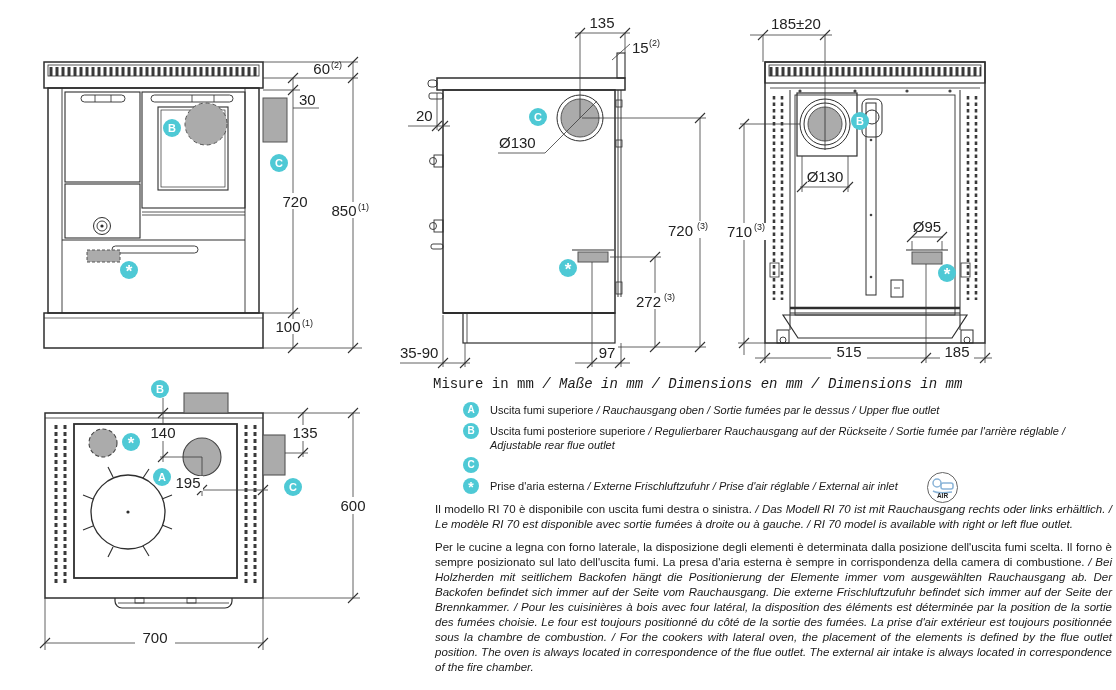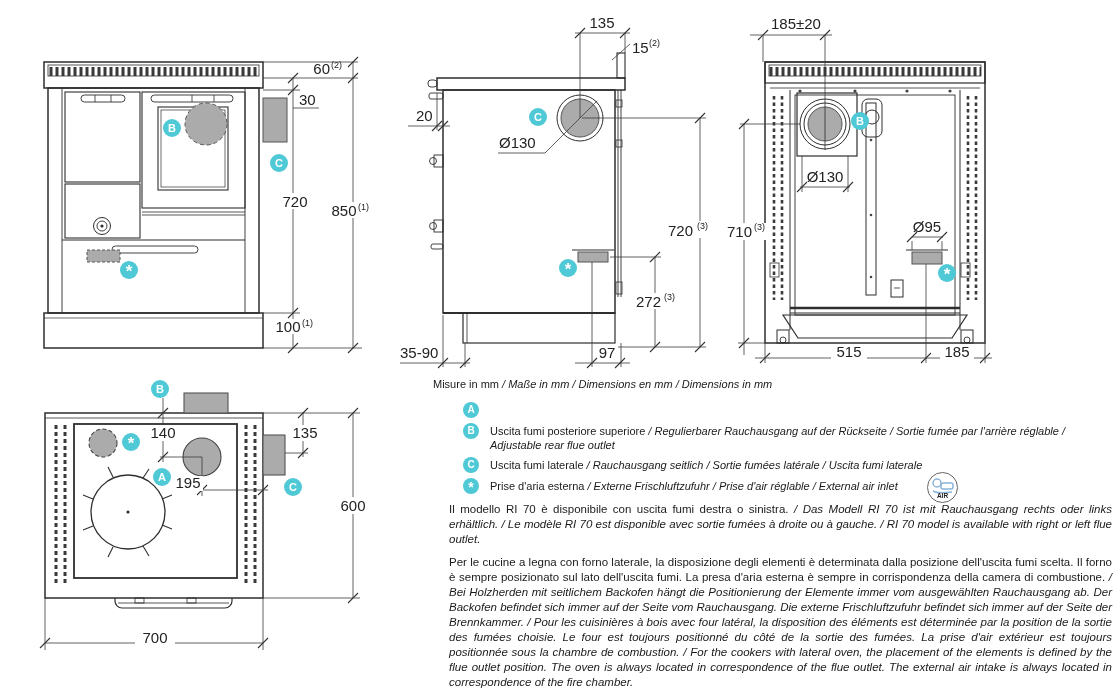--- a/index.html
+++ b/index.html
@@ -6,30 +6,30 @@
   .page{position:relative;width:1116px;height:690px;background:#fff;overflow:hidden;
         font-family:"Liberation Sans",sans-serif;color:#1a1a1a;}
   .drawing{position:absolute;left:0;top:0;}
   svg text{font-family:"Liberation Sans",sans-serif;fill:#222;}
   text.dim{font-size:15px;}
   text.sup{font-size:9px;}
   text.badge-letter{font-size:11px;font-weight:bold;fill:#fff;}
   text.badge-star{font-size:17px;font-weight:bold;fill:#fff;}
 
   .textcol{position:absolute;left:433px;top:378px;width:679px;}
-  .units-line{font-size:11px;line-height:13px;}
+  .units-line{font-size:14px;line-height:13px;font-family:Liberation Mono, monospace;}
   .units-line .rm{font-style:normal;}
   .it{font-style:italic;}
   .legend{margin-top:13px;margin-left:30px;}
   .legend-item{display:flex;gap:11px;margin-bottom:7px;font-size:11px;line-height:13.5px;position:relative;}
   .legend-badge{flex:0 0 16px;width:16px;height:16px;border-radius:50%;background:#4ec9d5;color:#fff;
                 font-weight:bold;font-size:10px;line-height:16px;text-align:center;margin-top:-2px;}
   .legend-badge.star{font-size:14px;line-height:19px;}
   .air-icon{position:absolute;left:463px;top:-9px;width:33px;height:33px;}
-  .note{font-size:11.5px;line-height:15px;text-align:justify;margin:8px 0 0 16px;}
+  .note{font-size:11.5px;line-height:15px;text-align:justify;margin:8px 0 0 2px;}
 </style>
 </head>
 <body>
 
 <div class="page">
 
 <svg class="drawing" width="1116" height="690" viewBox="0 0 1116 690">
   <defs>
     <pattern id="hatch" width="6" height="11" patternUnits="userSpaceOnUse">
       <rect width="6" height="11" fill="#fff"></rect>
@@ -409,28 +409,28 @@
   </g>
 </svg>
 
 <div class="textcol">
 
   <div class="units-line"><span class="rm">Misure in mm</span><span class="it"> / Maße in mm / Dimensions en mm / Dimensions in mm</span></div>
 
   <div class="legend">
     <div class="legend-item">
       <span class="legend-badge">A</span>
+      <span><span class="rm">Uscita fumi superiore</span><span class="it"> / Rauchausgang oben  / Sortie fumées par le dessus / Upper flue outlet</span></span>
     </div>
     <div class="legend-item">
       <span class="legend-badge">B</span>
       <span><span class="rm">Uscita fumi posteriore superiore</span><span class="it"> /  Regulierbarer Rauchausgang auf der Rückseite / Sortie fumée par l'arrière réglable / Adjustable rear flue outlet</span></span>
     </div>
     <div class="legend-item">
       <span class="legend-badge">C</span>
-      <span><span class="rm">Uscita fumi laterale</span><span class="it"> / Rauchausgang seitlich  / Sortie fumées latérale / Uscita fumi laterale</span></span>
     </div>
     <div class="legend-item">
       <span class="legend-badge star">*</span>
       <span><span class="rm">Prise d'aria esterna</span><span class="it"> / Externe Frischluftzufuhr / Prise d'air réglable / External air inlet</span></span>
       <svg class="air-icon" viewBox="0 0 33 33">
         <circle cx="16.5" cy="16.5" r="15" fill="#fff" stroke="#666" stroke-width="1"></circle>
         <circle cx="11" cy="12" r="4" fill="none" stroke="#8ab4d8" stroke-width="1.5"></circle>
         <rect x="15" y="12" width="12" height="6" rx="2" fill="none" stroke="#8ab4d8" stroke-width="1.5"></rect>
         <path d="M7,20 q5,3 19,1" fill="none" stroke="#8ab4d8" stroke-width="1.5"></path>
         <text x="16.5" y="27" text-anchor="middle" font-size="6.5" font-weight="bold" fill="#5b7fa6">AIR</text>

